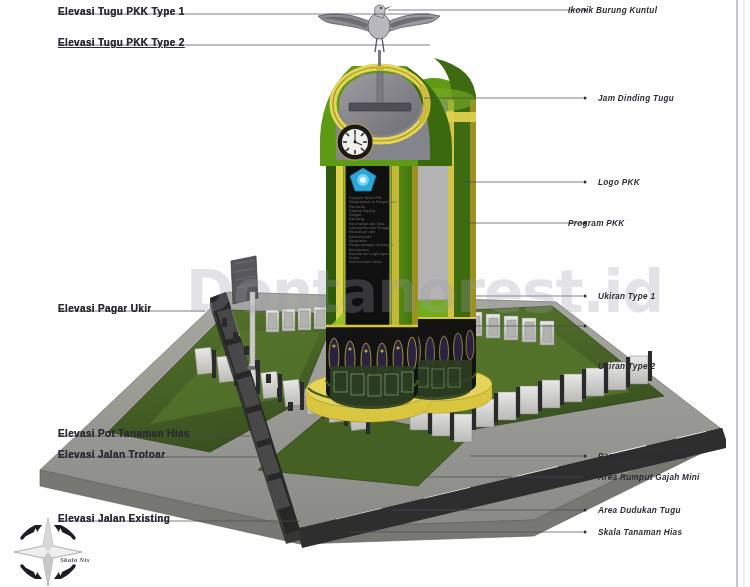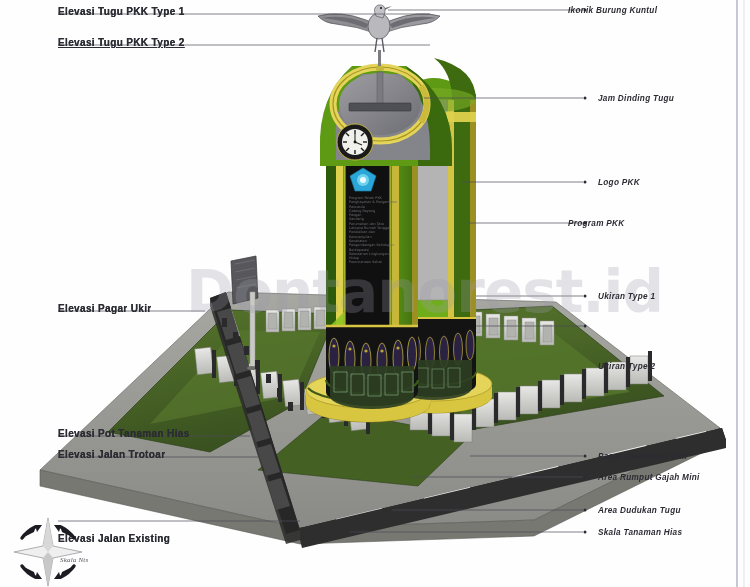--- a/index.html
+++ b/index.html
@@ -28,21 +28,21 @@
   }
   .title-main{
     position:absolute;left:56px;top:534px;
     font-family:"Liberation Serif", serif;
     font-style:italic;font-weight:bold;font-size:17.5px;
     color:#1d1d24;letter-spacing:.2px;white-space:nowrap;
   }
   .title-sub{
     position:absolute;left:60px;top:556px;
     font-family:"Liberation Serif", serif;
-    font-style:italic;font-weight:normal;font-size:7px;
+    font-style:italic;font-weight:bold;font-size:7px;
     color:#55555f;letter-spacing:.2px;white-space:nowrap;
   }
   .watermark{
     position:absolute;left:186px;top:258px;
     font-family:"DejaVu Sans", sans-serif;
     font-size:58px;font-weight:bold;letter-spacing:-1px;
     color:rgba(155,155,168,0.28);
     white-space:nowrap;pointer-events:none;user-select:none;
   }
   .prog-text{
@@ -461,21 +461,21 @@
 Kelestarian Lingkungan
 Hidup
 Perencanaan Sehat</div>
 
   <div id="left-labels">
       <div class="lbl-left" style="left: 58px; top: 6px;">Elevasi Tugu PKK Type 1</div>
       <div class="lbl-left" style="left: 58px; top: 37px; text-decoration: underline;">Elevasi Tugu PKK Type 2</div>
       <div class="lbl-left" style="left: 58px; top: 303px;">Elevasi Pagar Ukir</div>
       <div class="lbl-left" style="left: 58px; top: 428px;">Elevasi Pot Tanaman Hias</div>
       <div class="lbl-left" style="left: 58px; top: 449px;">Elevasi Jalan Trotoar</div>
-      <div class="lbl-left" style="left: 58px; top: 513px; margin-top: 20px;">Elevasi Jalan Existing</div>
+      <div class="lbl-left" style="left: 58px; top: 513px;">Elevasi Jalan Existing</div>
     </div>
   <div id="right-labels">
       <div class="lbl-right" style="left: 568px; top: 6px;">Ikonik Burung Kuntul</div>
       <div class="lbl-right" style="left: 598px; top: 94px;">Jam Dinding Tugu</div>
       <div class="lbl-right" style="left: 598px; top: 178px;">Logo PKK</div>
       <div class="lbl-right" style="left: 568px; top: 219px;">Program PKK</div>
       <div class="lbl-right" style="left: 598px; top: 292px;">Ukiran Type 1</div>
       <div class="lbl-right" style="left: 598px; top: 322px; margin-top: 40px;">Ukiran Type 2</div>
       <div class="lbl-right" style="left: 598px; top: 452px;">Pagar Steainless Ukir</div>
       <div class="lbl-right" style="left: 598px; top: 473px;">Area Rumput Gajah Mini</div>

